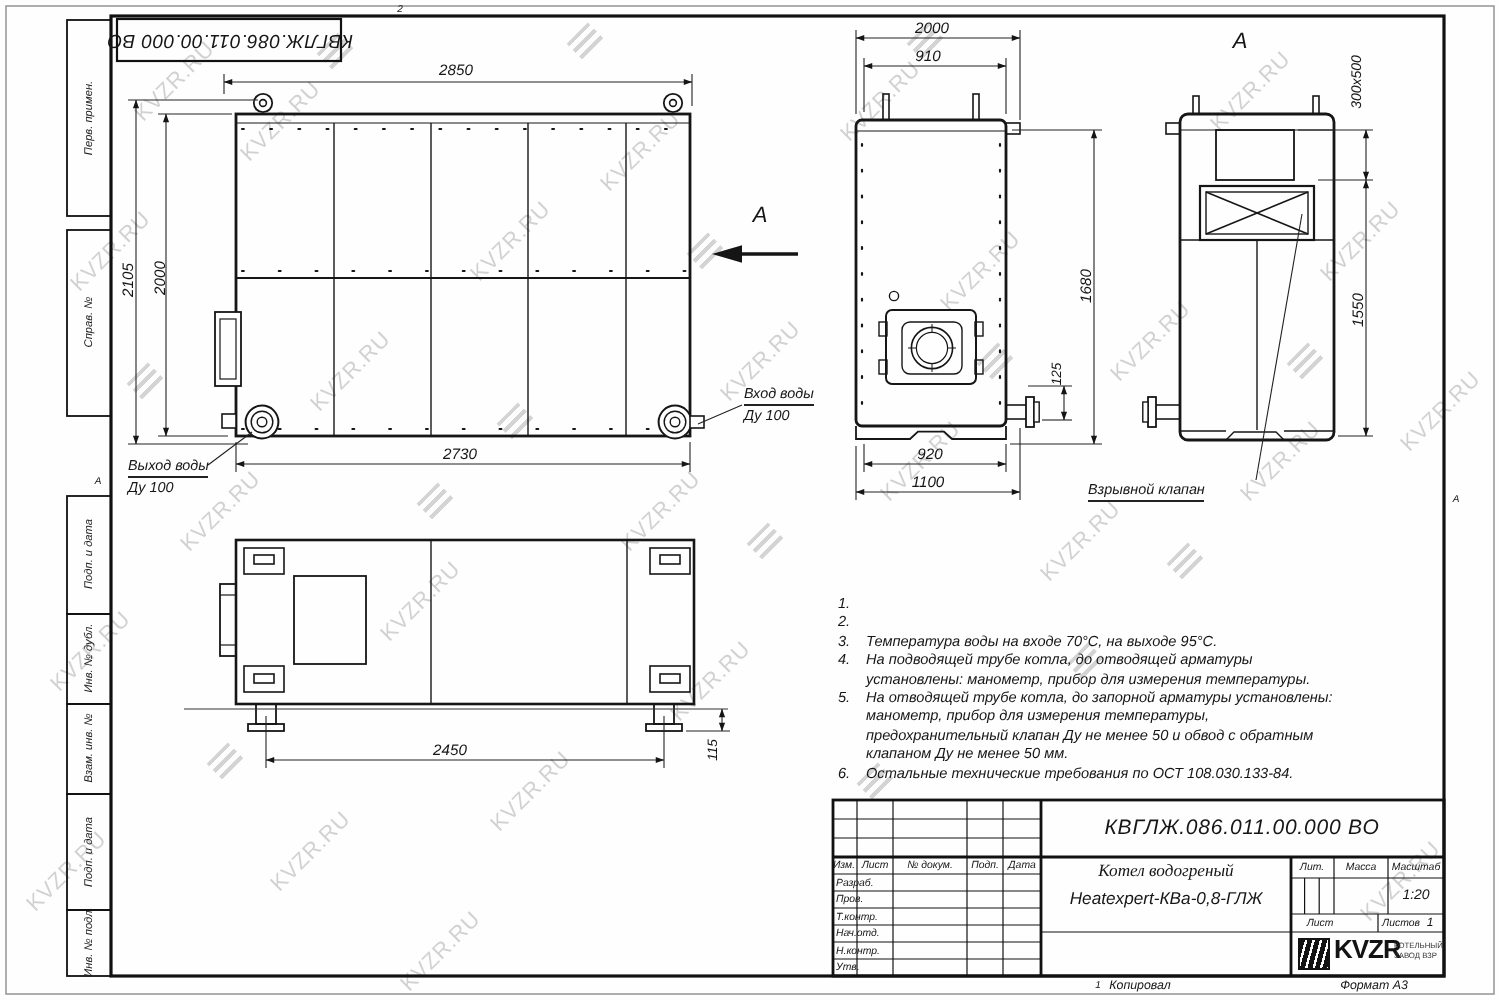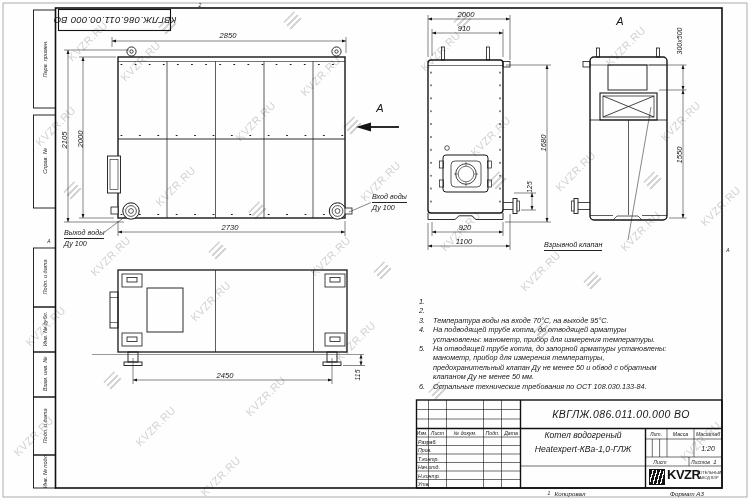--- a/index.html
+++ b/index.html
@@ -342,22 +342,22 @@
         <span class="n">5.</span>
         <span class="x">На отводящей трубе котла, до запорной арматуры установлены: манометр, прибор для измерения температуры, предохранительный клапан Ду не менее 50 и обвод с обратным клапаном Ду не менее 50 мм.</span>
       </div>
     <div class="note">
         <span class="n">6.</span>
         <span class="x">Остальные технические требования по ОСТ 108.030.133-84.</span>
       </div>
   </div>
 
   <span class="t tb" style="left:621px;top:414px;font-size:10.5px;letter-spacing:.4px;">КВГЛЖ.086.011.00.000 ВО</span>
-  <span class="t tb" style="left:583px;top:435px;font-size:8.6px;">Котел водогреный</span>
-  <span class="t tb" style="left:583px;top:449px;font-size:8.6px;">Heatexpert-КВа-1,0-ГЛЖ</span>
+  <span class="t tb" style="left:583px;top:435px;font-size:8.6px;font-family:Liberation Serif, serif;">Котел водогреный</span>
+  <span class="t tb" style="left:583px;top:449px;font-size:8.6px;">Heatexpert-КВа-0,8-ГЛЖ</span>
 
   <span class="t sm" style="left:422px;top:432.8px;">Изм.</span>
   <span class="t sm" style="left:437.5px;top:432.8px;">Лист</span>
   <span class="t sm" style="left:465px;top:432.8px;">№ докум.</span>
   <span class="t sm" style="left:492.5px;top:432.8px;">Подп.</span>
   <span class="t sm" style="left:511px;top:432.8px;">Дата</span>
 
   <span class="la sm" style="left:418px;top:438.5px;">Разраб.</span>
   <span class="la sm" style="left:418px;top:447px;">Пров.</span>
   <span class="la sm" style="left:418px;top:455.5px;">Т.контр.</span>

